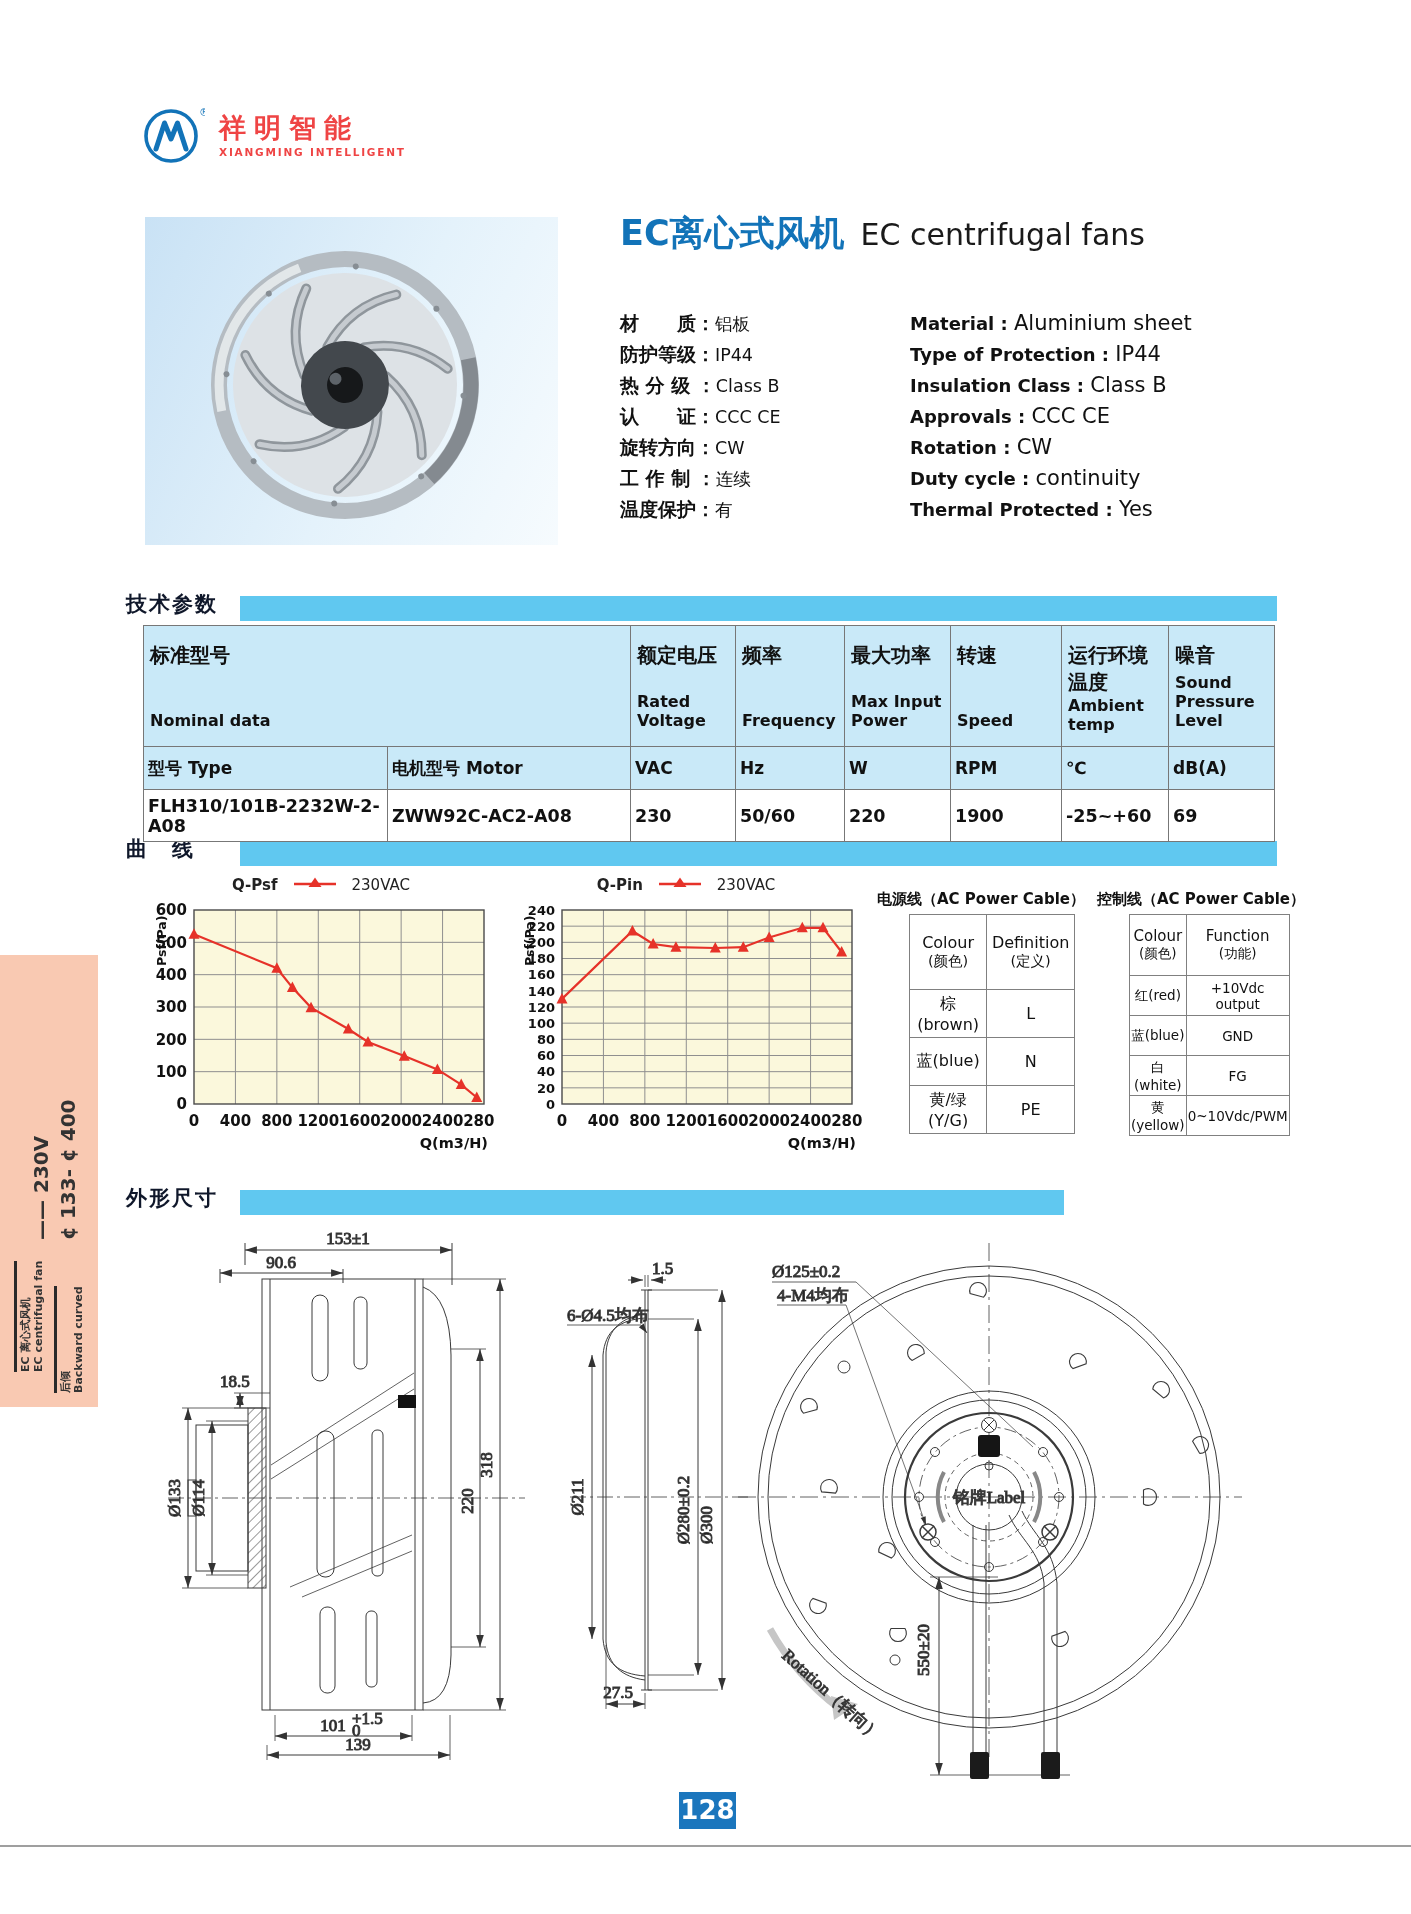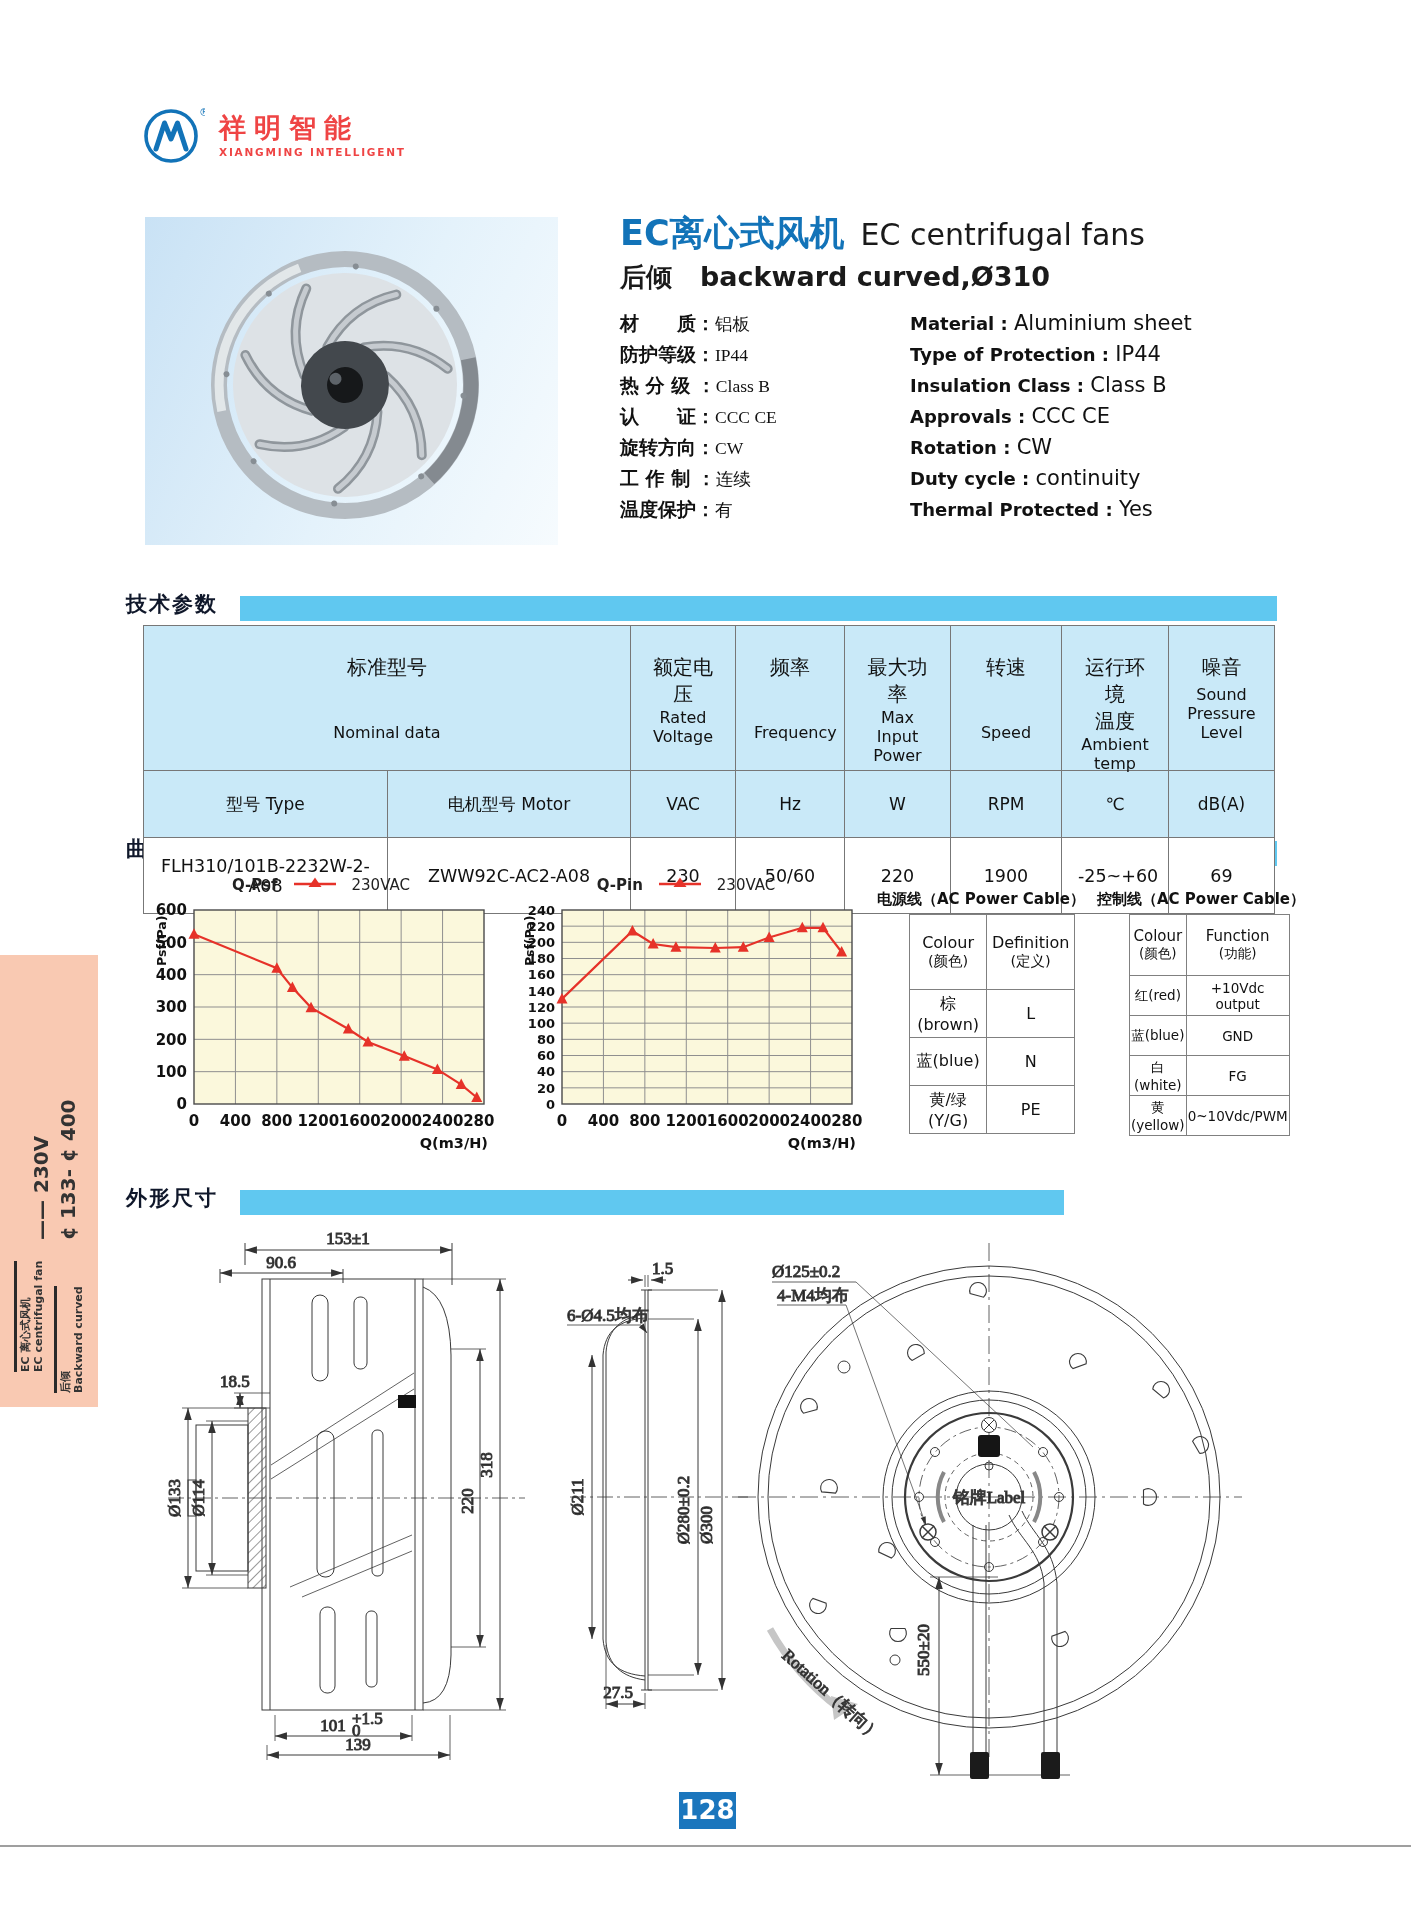--- a/index.html
+++ b/index.html
@@ -15,31 +15,31 @@
             background:linear-gradient(115deg,#c9e2f5 0%,#e4f2fb 55%,#f6fbfe 100%);}
   .hero-title{position:absolute;left:620px;top:210px;white-space:nowrap;}
   .ht-cn{font-size:35px;font-weight:bold;color:#1273b8;}
   .ht-en{font-size:30px;color:#1a1a1a;margin-left:16px;}
   .hero-sub{position:absolute;left:620px;top:260px;white-space:nowrap;}
   .hs-cn{font-size:26px;font-weight:bold;color:#1a1a1a;}
   .hs-en{font-size:27px;font-weight:bold;color:#1a1a1a;margin-left:28px;}
   .specs{position:absolute;left:620px;top:311px;width:740px;}
   .spec-row{position:relative;height:31px;}
   .sp-cl{font-weight:bold;font-size:19px;}
-  .sp-cv{font-size:17.5px;font-family:Liberation Serif, serif;}
+  .sp-cv{font-size:17.5px;}
   .sp-en{position:absolute;left:290px;top:0;}
   .sp-en b{font-size:18px;}
   .sp-en span{font-size:21px;}
   
   .band-label{position:absolute;left:126px;font-size:21px;font-weight:bold;letter-spacing:2px;color:#0f172a;}
   .band-bar{position:absolute;left:240px;height:25px;background:#60c8f0;}
   
   .tech{position:absolute;left:143px;top:625px;}
   .tech table{border-collapse:collapse;table-layout:fixed;width:1131px;}
-  .tech td{border:1.4px solid #777;text-align:center;vertical-align:middle;padding:16px;}
+  .tech td{border:1.4px solid #777;text-align:left;vertical-align:middle;padding:4px;font-weight:bold;}
   .tech .hrow td{background:#c9e9f8;}
   .tech .hcell{height:112px;}
   .tech .hcell .cellflex{display:flex;flex-direction:column;justify-content:space-between;height:88px;padding:12px 2px;}
   .tt-cn{font-size:20px;color:#111;}
   .tt-en{font-size:16px;color:#111;line-height:19px;}
   .tech .srow td{height:34px;font-size:17px;}
   .tech .drow td{height:43px;font-size:17.5px;background:#fff;}
   
   .chart{position:absolute;}
   .chart-head{display:flex;justify-content:center;align-items:center;gap:14px;height:26px;font-size:15px;color:#222;}
@@ -119,23 +119,20 @@
           <circle cx="235.16690459269938" cy="54.31495779405287" r="3" fill="#878e94"></circle>
           <circle cx="305.25422097414213" cy="112.479292447534" r="3" fill="#878e94"></circle>
           <circle cx="200" cy="168" r="44" fill="#43484d"></circle>
           <circle cx="200" cy="168" r="18" fill="#16181a"></circle>
           <circle cx="192" cy="160" r="6" fill="#5d6369"></circle>
         </g>
       </svg></div>
 
   <div class="hero-title">
     <span class="ht-cn">EC离心式风机</span><span class="ht-en">EC centrifugal fans</span>
-  </div>
-  <div class="hero-sub">
-    <span class="hs-cn">后倾</span><span class="hs-en">backward curved,Ø310</span>
   </div>
 
   <div class="specs">
     <div class="spec-row">
       <span class="sp-cl">材　　质：</span><span class="sp-cv">铝板</span>
       <span class="sp-en"><b>Material : </b><span>Aluminium sheet</span></span>
     </div>
     <div class="spec-row">
       <span class="sp-cl">防护等级：</span><span class="sp-cv">IP44</span>
       <span class="sp-en"><b>Type of Protection : </b><span>IP44</span></span>

